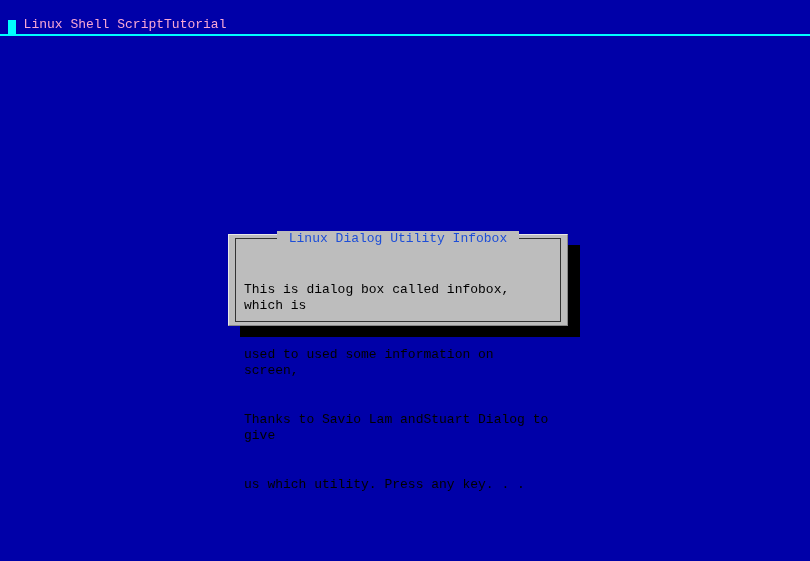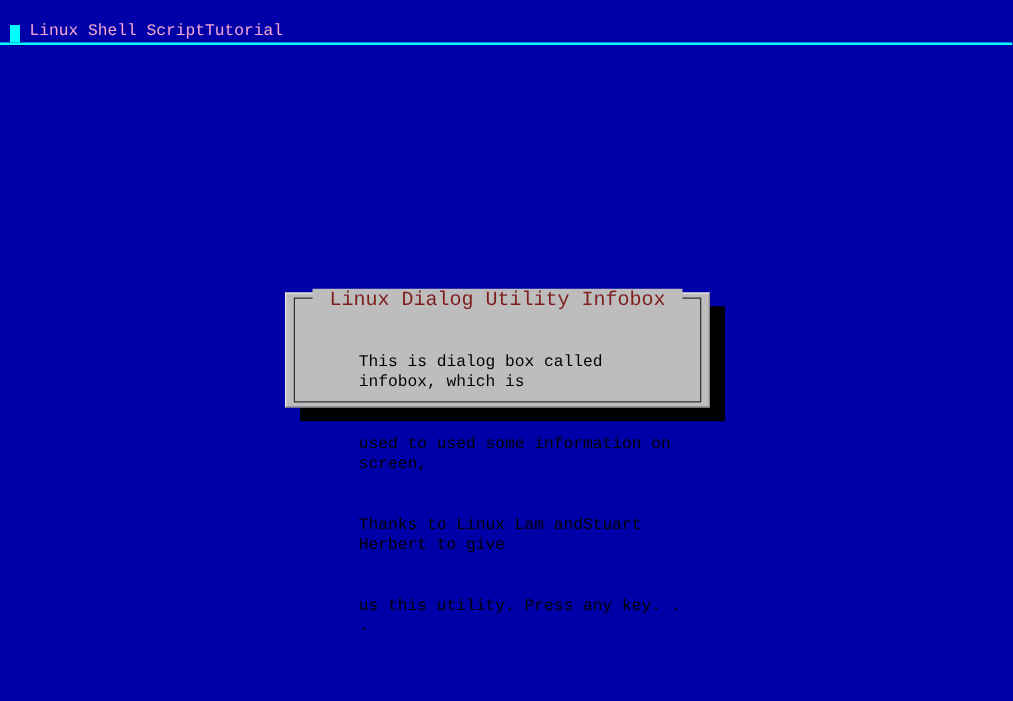--- a/index.html
+++ b/index.html
@@ -83,34 +83,33 @@
       position: absolute;
       top: -8px;
       left: 0;
       right: 0;
       text-align: center;
     }
     
     .dialog-title {
       display: inline-block;
       background: #BDBDBD;
-      color: #7f1d1d;
+      color: #1d4ed8;
       padding: 0 4px;
-      font-size: 16px;
+      font-size: 13px;
       white-space: pre;
       text-align: right;
     }
     
     .dialog-content {
       color: #000000;
       font-size: 13px;
       line-height: 1.25;
       padding-top: 6px;
       white-space: pre-wrap;
-      margin-left: 43px;
     }
   </style>
 </head>
 <body>
 
 <div class="header">
   <span>Linux Shell ScriptTutorial</span>
 </div>
 <div class="divider-line"></div>
 
@@ -121,17 +120,17 @@
 <div class="dialog-shadow"></div>
 
 <div class="dialog-box">
   <div class="dialog-inner">
     <div class="dialog-title-wrapper">
       <span class="dialog-title"> Linux Dialog Utility Infobox </span>
     </div>
     <div class="dialog-content">
       <div>This is dialog box called infobox, which is</div>
       <div>used to used some information on screen,</div>
-      <div>Thanks to Linux Lam andStuart Herbert to give</div>
-      <div>us this utility. Press any key. . .</div>
+      <div>Thanks to Savio Lam andStuart Dialog to give</div>
+      <div>us which utility. Press any key. . .</div>
     </div>
   </div>
 </div>
 
 </body></html>

